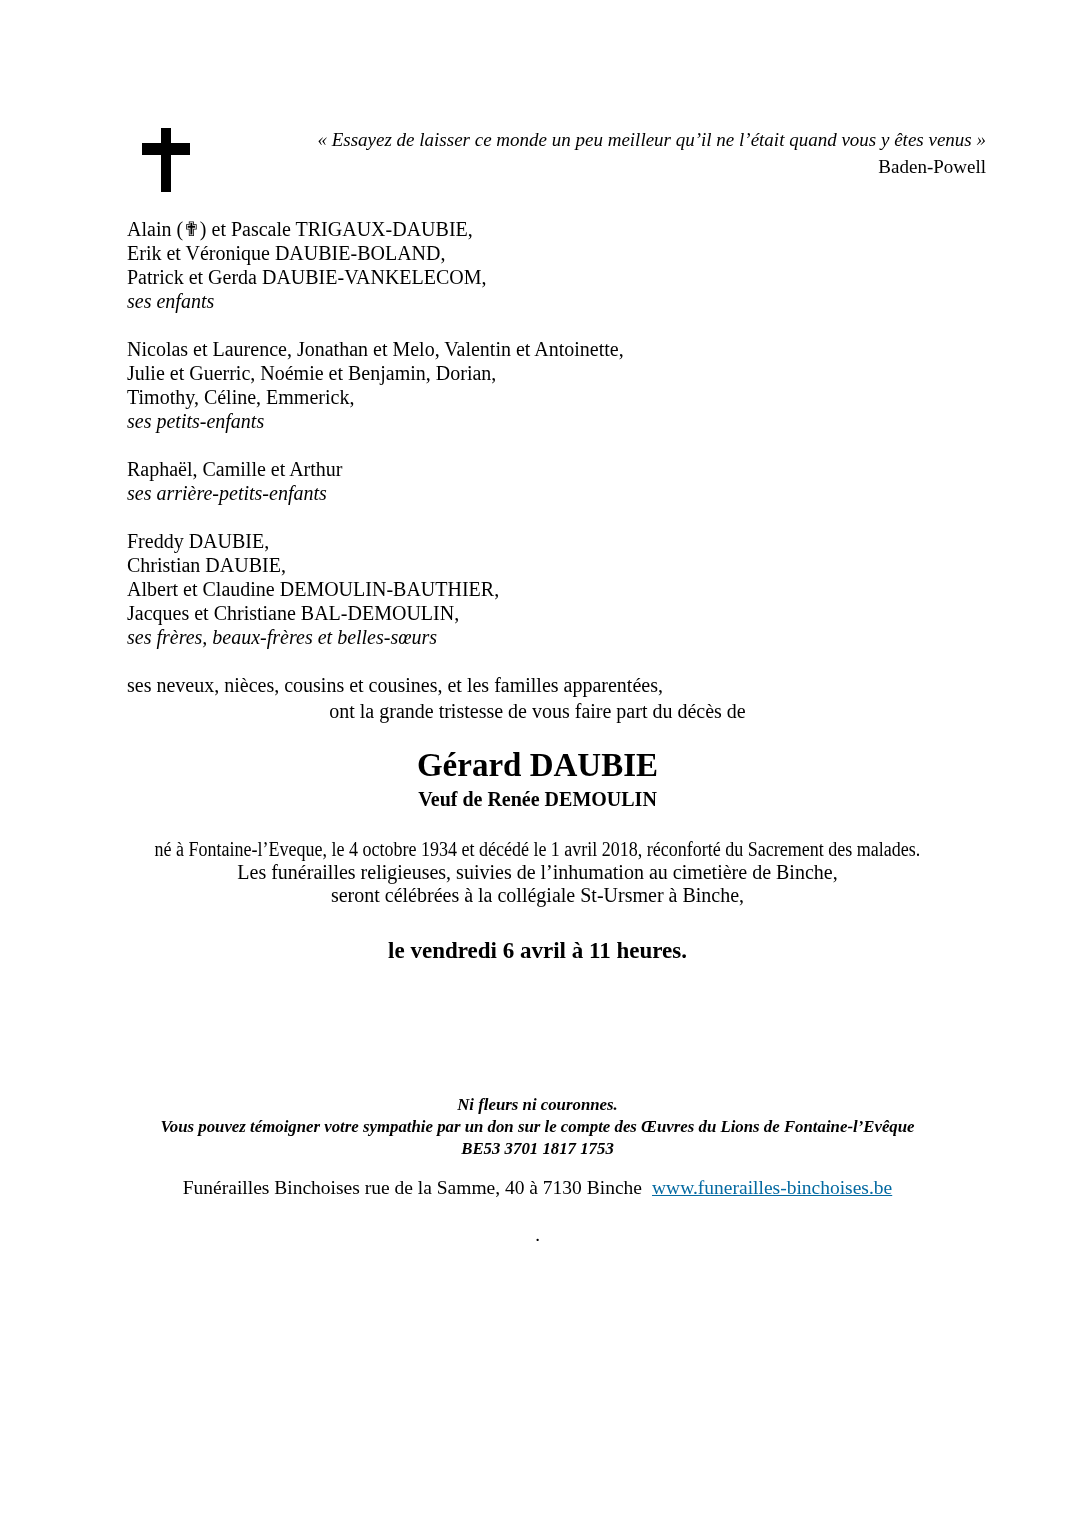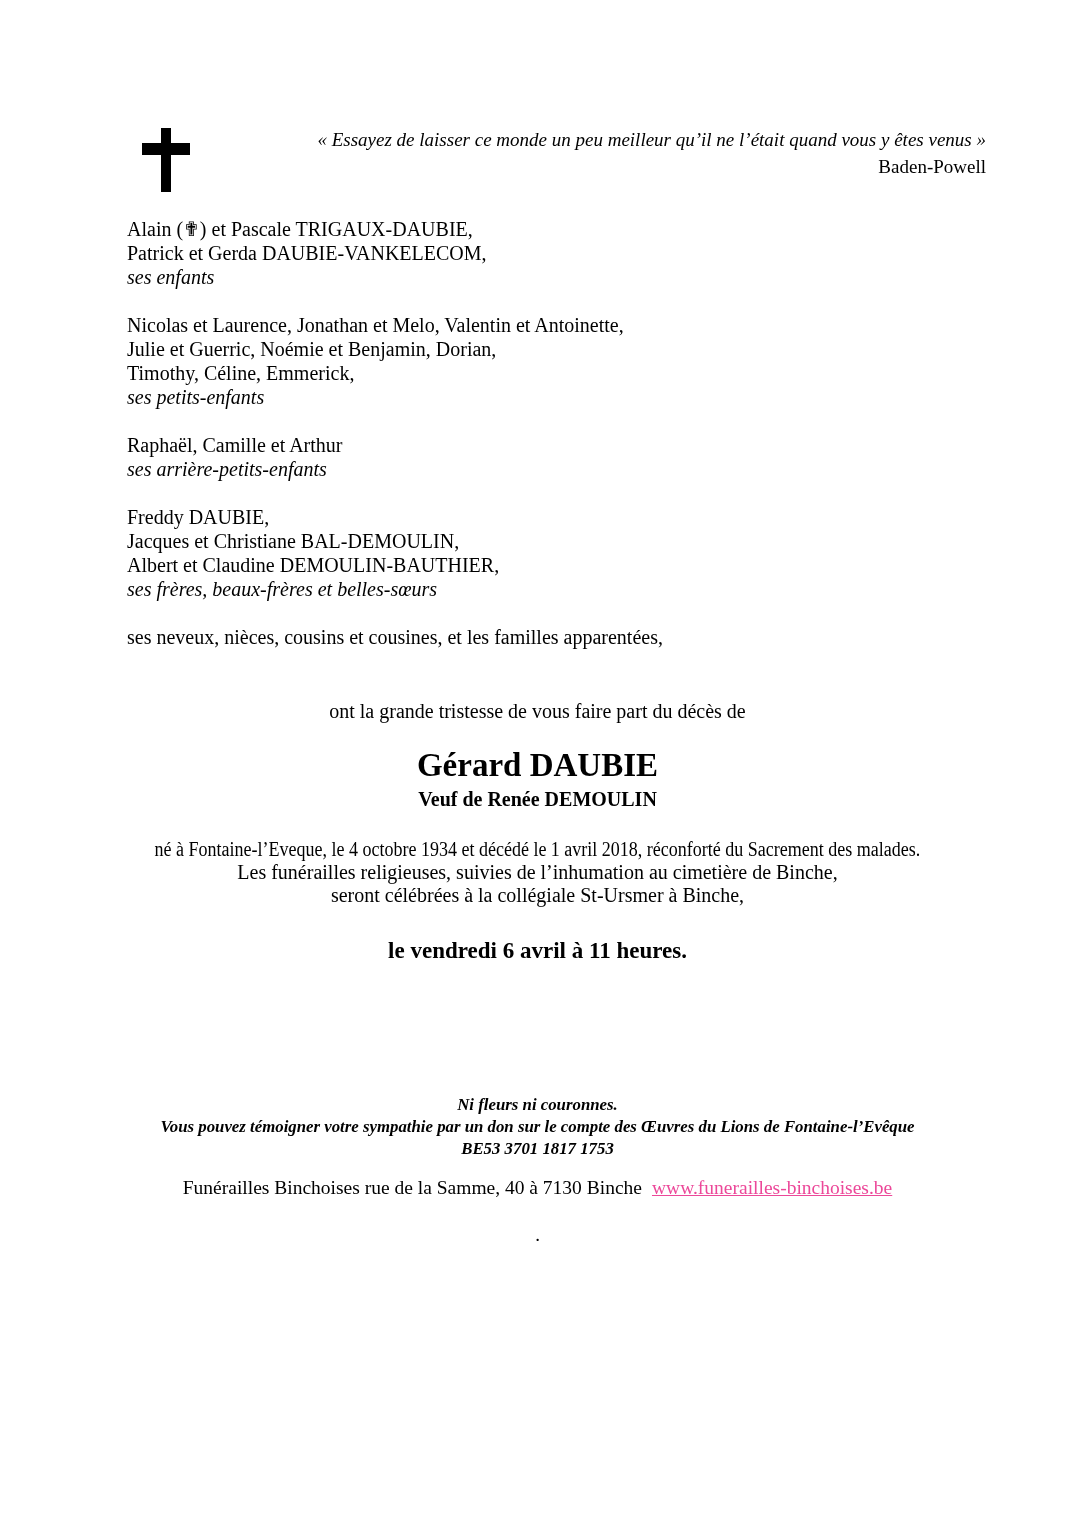--- a/index.html
+++ b/index.html
@@ -54,40 +54,42 @@
 
   <div class="quote-block">
     <div class="quote-text">« Essayez de laisser ce monde un peu meilleur qu’il ne l’était quand vous y êtes venus »</div>
     <div class="quote-author">Baden-Powell</div>
   </div>
 
   <div class="family">
 
     <div class="block">
       <div>Alain (✟) et Pascale TRIGAUX-DAUBIE,</div>
+      <div>Erik et Véronique DAUBIE-BOLAND,</div>
       <div>Patrick et Gerda DAUBIE-VANKELECOM,</div>
       <div class="relation">ses enfants</div>
     </div>
 
     <div class="block">
       <div>Nicolas et Laurence, Jonathan et Melo, Valentin et Antoinette,</div>
       <div>Julie et Guerric, Noémie et Benjamin, Dorian,</div>
       <div>Timothy, Céline, Emmerick,</div>
       <div class="relation">ses petits-enfants</div>
     </div>
 
     <div class="block">
       <div>Raphaël, Camille et Arthur</div>
       <div class="relation">ses arrière-petits-enfants</div>
     </div>
 
     <div class="block">
       <div>Freddy DAUBIE,</div>
+      <div>Christian DAUBIE,</div>
+      <div>Albert et Claudine DEMOULIN-BAUTHIER,</div>
       <div>Jacques et Christiane BAL-DEMOULIN,</div>
-      <div>Albert et Claudine DEMOULIN-BAUTHIER,</div>
       <div class="relation">ses frères, beaux-frères et belles-sœurs</div>
     </div>
 
     <div class="relatives">ses neveux, nièces, cousins et cousines, et les familles apparentées,</div>
   </div>
 
   <div class="center announce">ont la grande tristesse de vous faire part du décès de</div>
 
   <div class="center name-block">
     <div class="deceased-name">Gérard DAUBIE</div>
@@ -105,18 +107,18 @@
   </div>
 
 
   <div class="center donation">
     <div>Ni fleurs ni couronnes.</div>
     <div>Vous pouvez témoigner votre sympathie par un don sur le compte des Œuvres du Lions de Fontaine-l’Evêque</div>
     <div>BE53 3701 1817 1753</div>
   </div>
 
   <div class="center footer-line">
-    <span class="addr">Funérailles Binchoises rue de la Samme, 40 à 7130 Binche</span><a href="#" style="color: #ec4899;">www.funerailles-binchoises.be</a>
+    <span class="addr">Funérailles Binchoises rue de la Samme, 40 à 7130 Binche</span><a href="#" style="color: #0369a1;">www.funerailles-binchoises.be</a>
   </div>
 
   <div class="center dot">.</div>
 
 </div>
 
 </body></html>

